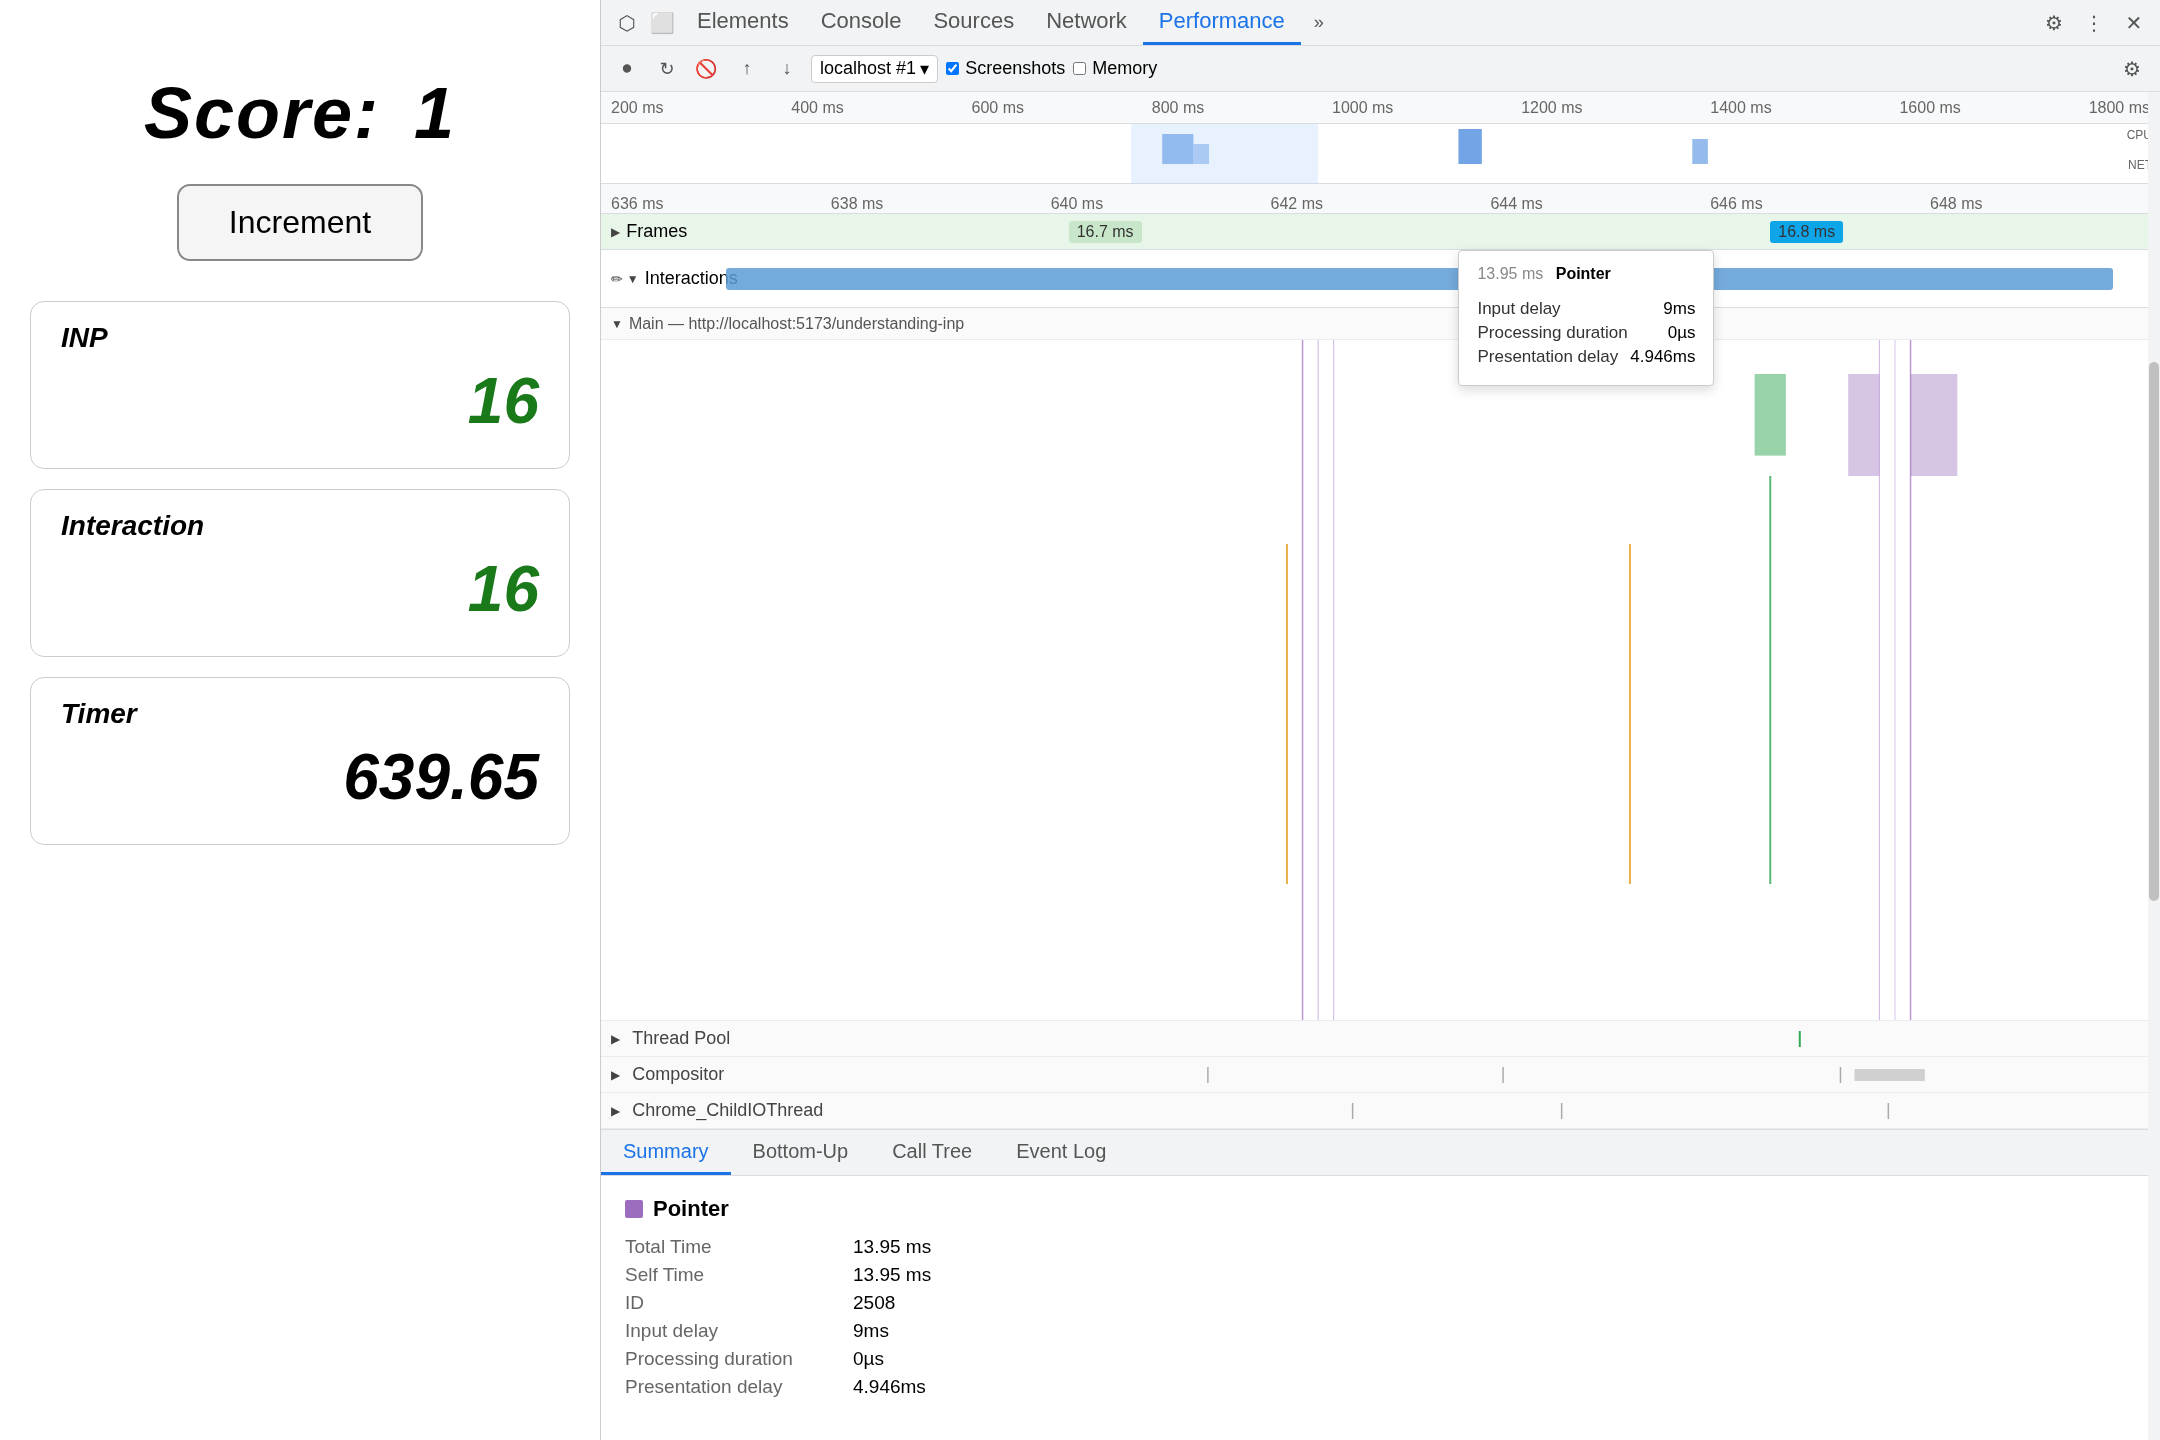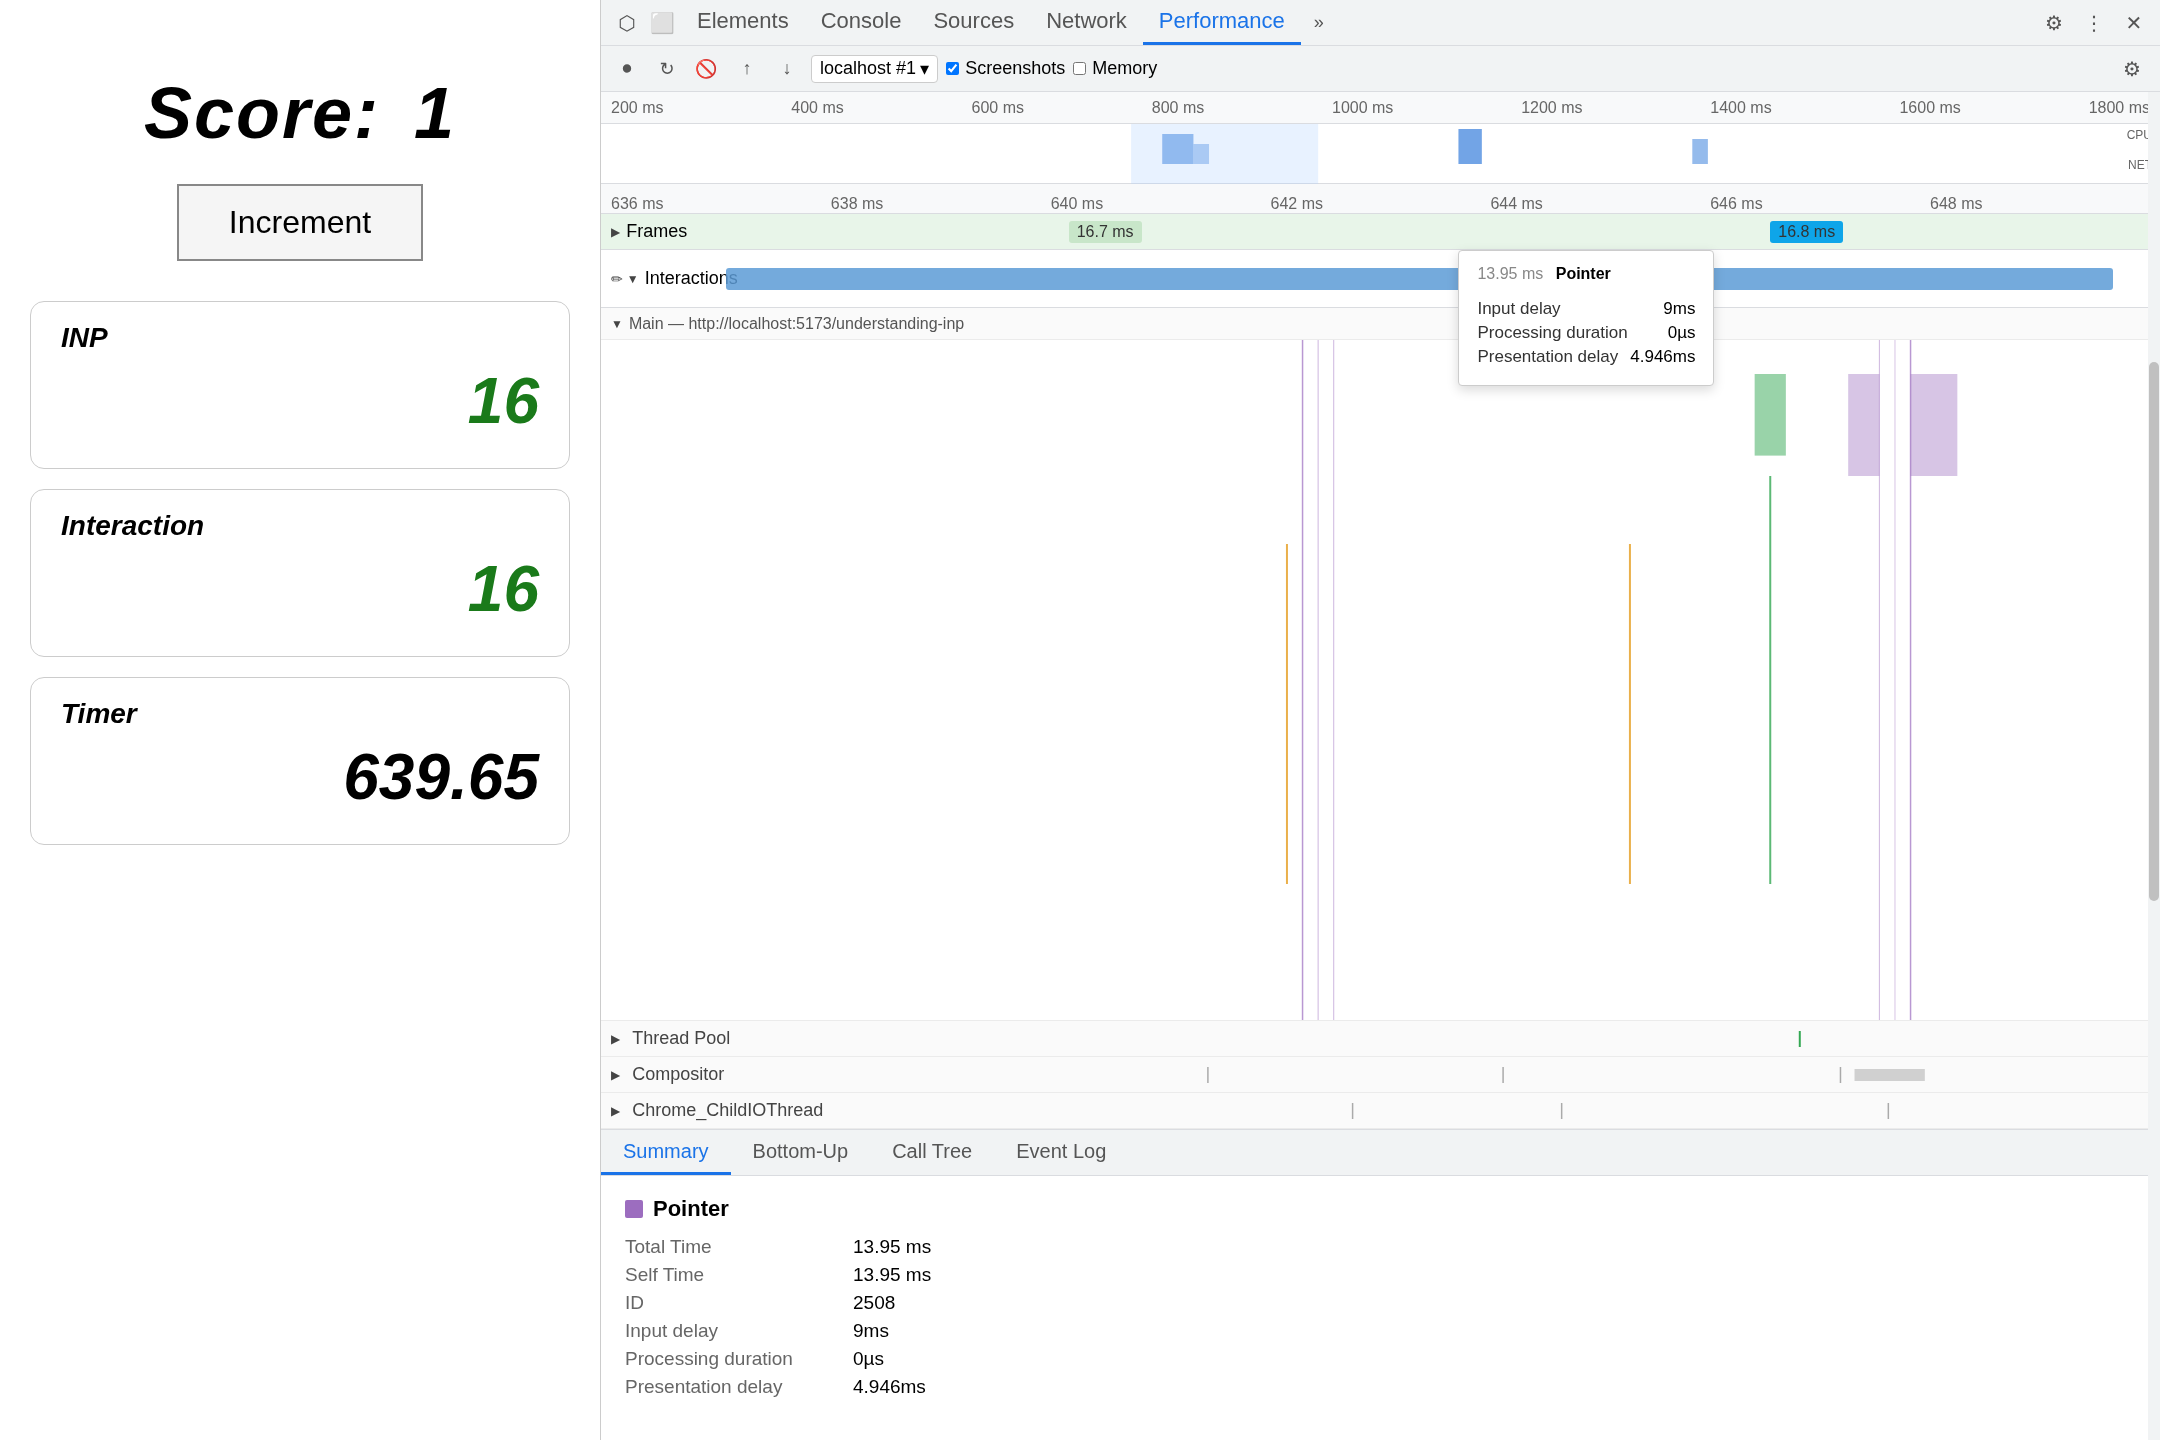--- a/index.html
+++ b/index.html
@@ -33,21 +33,21 @@
       margin-bottom: 10px;
       margin-top: 32px;
     }
 
     .increment-btn {
       border: 2px solid #888;
       background: #f5f5f5;
       padding: 18px 50px;
       font-size: 32px;
       cursor: pointer;
-      border-radius: 0;
+      border-radius: 13px;
       margin-bottom: 20px;
     }
 
     .metric-card {
       border: 1.5px solid #ccc;
       border-radius: 14px;
       width: 100%;
       padding: 20px 30px 30px 30px;
     }
 

